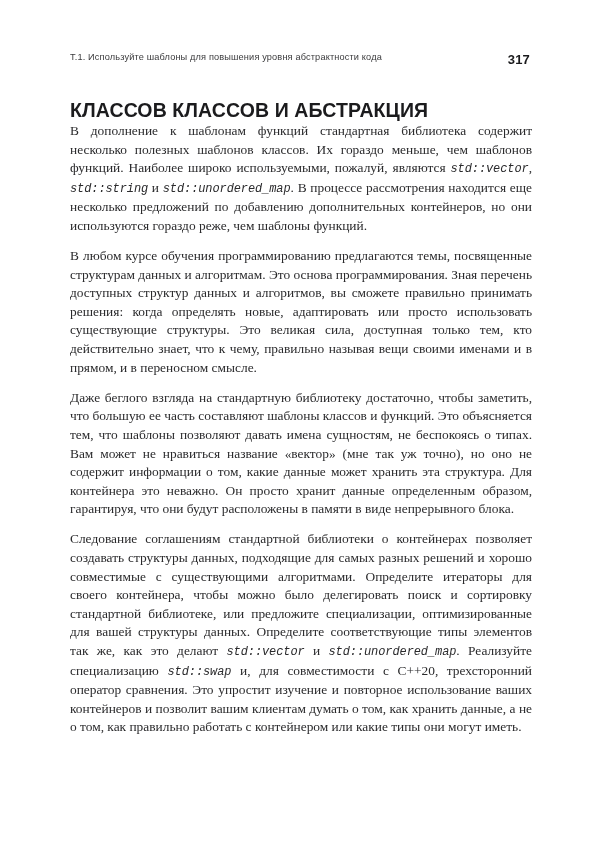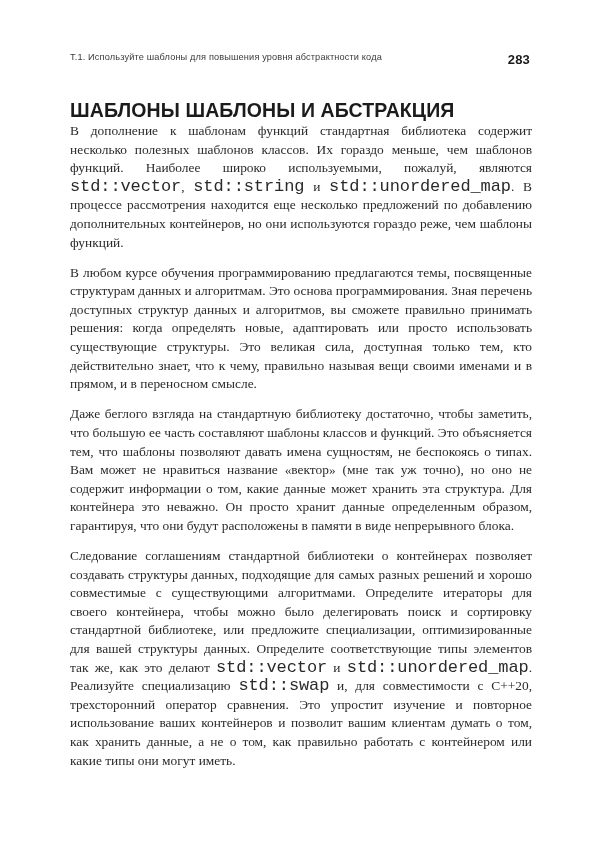--- a/index.html
+++ b/index.html
@@ -67,36 +67,37 @@
     text-align: justify;
     text-justify: inter-word;
     hyphens: manual;
     -webkit-hyphens: manual;
   }
   p.para:last-child {
     margin-bottom: 0;
   }
   code, .code {
     font-family: "Liberation Mono", "DejaVu Sans Mono", monospace;
-    font-size: 17px;
+    font-size: 12px;
     color: #2a2a2c;
     letter-spacing: -0.1px;
+    font-style: italic;
   }
 </style>
 </head>
 <body>
 
 <div class="page">
 
   <div class="running-head">
     <span class="running-head-text">Т.1. Используйте шаблоны для повышения уровня абстрактности кода</span>
-    <span class="page-number">283</span>
+    <span class="page-number">317</span>
   </div>
 
-  <h1 class="chapter-title">ШАБЛОНЫ ШАБЛОНЫ И АБСТРАКЦИЯ</h1>
+  <h1 class="chapter-title">КЛАССОВ КЛАССОВ И АБСТРАКЦИЯ</h1>
 
   <div class="body-col">
 
     <p class="para"><span>В дополнение к шаблонам функций стандартная библиотека содержит несколько полезных шаблонов классов. Их гораздо меньше, чем шаблонов функций. Наиболее широко используемыми, пожалуй, являются </span><code>std::vector</code><span>, </span><code>std::string</code><span> и </span><code>std::unordered_map</code><span>. В процессе рассмотрения находится еще несколько предложений по добавлению дополнительных контейнеров, но они используются гораздо реже, чем шаблоны функций.</span></p>
 
     <p class="para">В любом курсе обучения программированию предлагаются темы, посвященные структурам данных и алгоритмам. Это основа программирования. Зная перечень доступных структур данных и алгоритмов, вы сможете правильно принимать решения: когда определять новые, адаптировать или просто использовать существующие структуры. Это великая сила, доступная только тем, кто действительно знает, что к чему, правильно называя вещи своими именами и в прямом, и в переносном смысле.</p>
 
     <p class="para">Даже беглого взгляда на стандартную библиотеку достаточно, чтобы заметить, что большую ее часть составляют шаблоны классов и функций. Это объясняется тем, что шаблоны позволяют давать имена сущностям, не беспокоясь о типах. Вам может не нравиться название «вектор» (мне так уж точно), но оно не содержит информации о том, какие данные может хранить эта структура. Для контейнера это неважно. Он просто хранит данные определенным образом, гарантируя, что они будут расположены в памяти в виде непрерывного блока.</p>
 
     <p class="para"><span>Следование соглашениям стандартной библиотеки о контейнерах позволяет создавать структуры данных, подходящие для самых разных решений и хорошо совместимые с существующими алгоритмами. Определите итераторы для своего контейнера, чтобы можно было делегировать поиск и сортировку стандартной библиотеке, или предложите специализации, оптимизированные для вашей структуры данных. Определите соответствующие типы элементов так же, как это делают </span><code>std::vector</code><span> и </span><code>std::unordered_map</code><span>. Реализуйте специализацию </span><code>std::swap</code><span> и, для совместимости с C++20, трехсторонний оператор сравнения. Это упростит изучение и повторное использование ваших контейнеров и позволит вашим клиентам думать о том, как хранить данные, а не о том, как правильно работать с контейнером или какие типы они могут иметь.</span></p>

